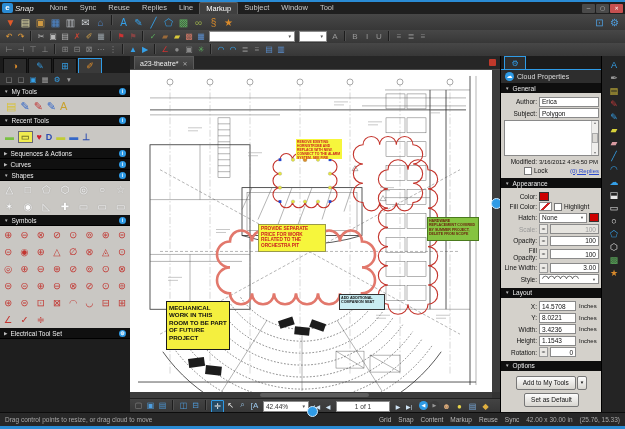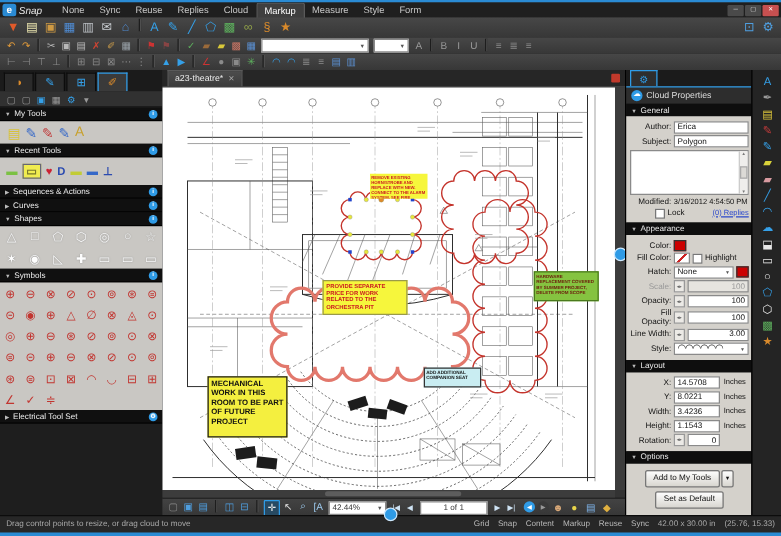--- a/index.html
+++ b/index.html
@@ -150,25 +150,25 @@
 <div class="app">
   <div class="top-edge"></div>
 
   <div class="menubar">
     <span class="logo">e</span>
     <span class="brand">Snap</span>
     <span class="menu">None</span>
     <span class="menu">Sync</span>
     <span class="menu">Reuse</span>
     <span class="menu">Replies</span>
-    <span class="menu">Cloud</span>
+    <span class="menu">Line</span>
     <span class="menu active">Markup</span>
-    <span class="menu">Measure</span>
-    <span class="menu">Style</span>
-    <span class="menu">Form</span>
+    <span class="menu">Subject</span>
+    <span class="menu">Window</span>
+    <span class="menu">Tool</span>
     <span class="winbtns">
       <span class="winbtn">─</span>
       <span class="winbtn">▢</span>
       <span class="winbtn close">✕</span>
     </span>
   </div>
 
   <div class="tb tb1">
     <span style="display:flex">
         <span class="tbi" style="color: rgb(224, 90, 42);">▼</span>

